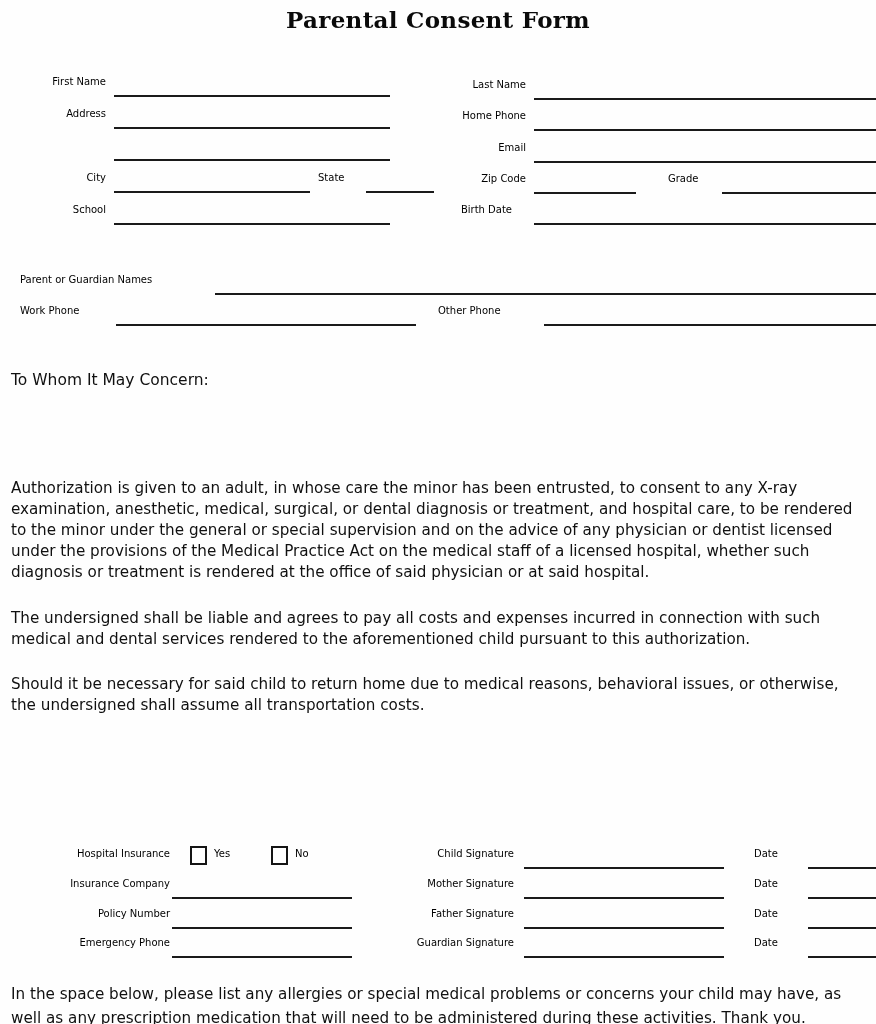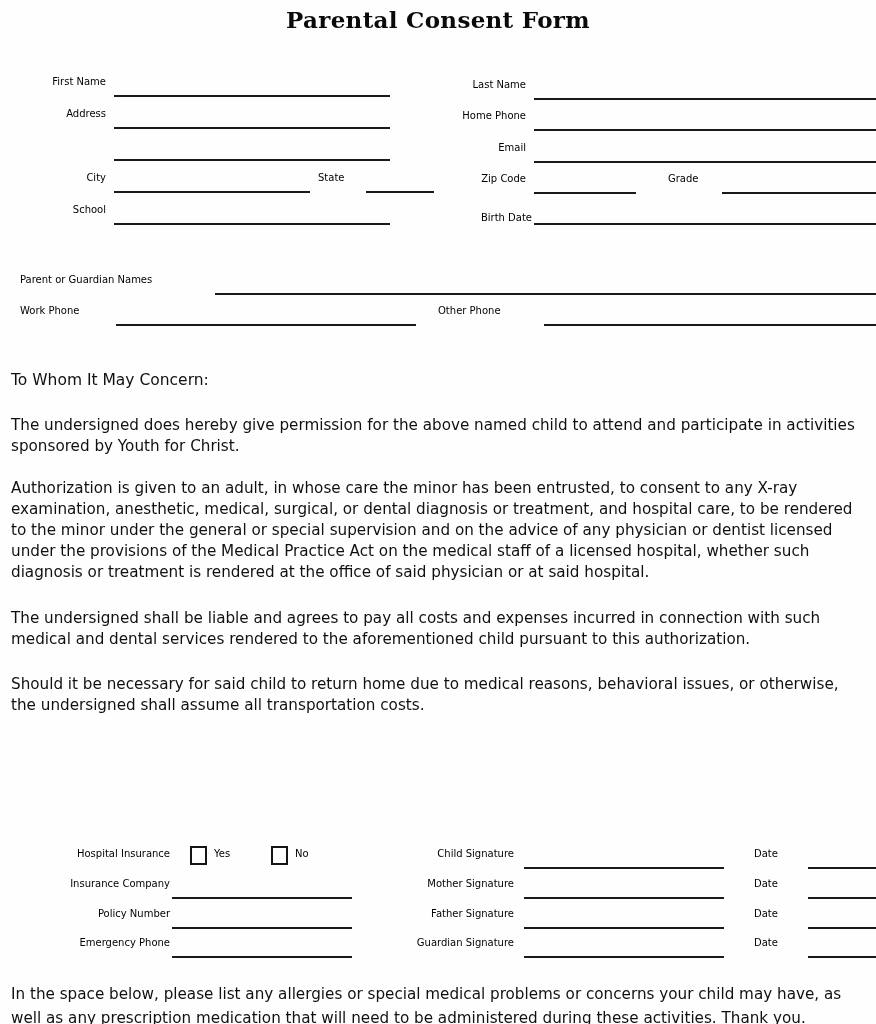--- a/index.html
+++ b/index.html
@@ -127,35 +127,34 @@
 
   <div class="lbl r" style="left:406px; top:143px; width:120px;">Email</div>
   <div class="rule" style="left:534px; top:161px; width:342px;"></div>
 
   <div class="lbl r" style="left:406px; top:174px; width:120px;">Zip Code</div>
   <div class="rule" style="left:534px; top:192px; width:102px;"></div>
 
   <div class="lbl" style="left:668px; top:174px;">Grade</div>
   <div class="rule" style="left:722px; top:192px; width:154px;"></div>
 
-  <div class="lbl r" style="left:412px; top:205px; width:120px;margin-top:8px;">Birth Date</div>
+  <div class="lbl r" style="left:392px; top:205px; width:120px;">Birth Date</div>
   <div class="rule" style="left:534px; top:223px; width:342px;"></div>
 
   <div class="lbl" style="left:20px; top:275px;">Parent or Guardian Names</div>
   <div class="rule" style="left:215px; top:293px; width:661px;"></div>
 
   <div class="lbl" style="left:20px; top:306px;">Work Phone</div>
   <div class="rule" style="left:116px; top:324px; width:300px;"></div>
 
   <div class="lbl" style="left:438px; top:306px;">Other Phone</div>
   <div class="rule" style="left:544px; top:324px; width:332px;"></div>
 
   <div class="intro" style="top:371px;">To Whom It May Concern:</div>
 
-  <div class="para" style="top:415px;">The undersigned does hereby give permission for the above named child to attend and participate in activities sponsored by Youth for Christ.</div>
 
   <div class="para" style="top:478px;">Authorization is given to an adult, in whose care the minor has been entrusted, to consent to any X-ray examination, anesthetic, medical, surgical, or dental diagnosis or treatment, and hospital care, to be rendered to the minor under the general or special supervision and on the advice of any physician or dentist licensed under the provisions of the Medical Practice Act on the medical staff of a licensed hospital, whether such diagnosis or treatment is rendered at the office of said physician or at said hospital.</div>
 
   <div class="para" style="top:608px;">The undersigned shall be liable and agrees to pay all costs and expenses incurred in connection with such medical and dental services rendered to the aforementioned child pursuant to this authorization.</div>
 
   <div class="para" style="top:674px;">Should it be necessary for said child to return home due to medical reasons, behavioral issues, or otherwise, the undersigned shall assume all transportation costs.</div>
 
 
   <div class="lbl r" style="left:12px; top:849px; width:158px;">Hospital Insurance</div>
 

